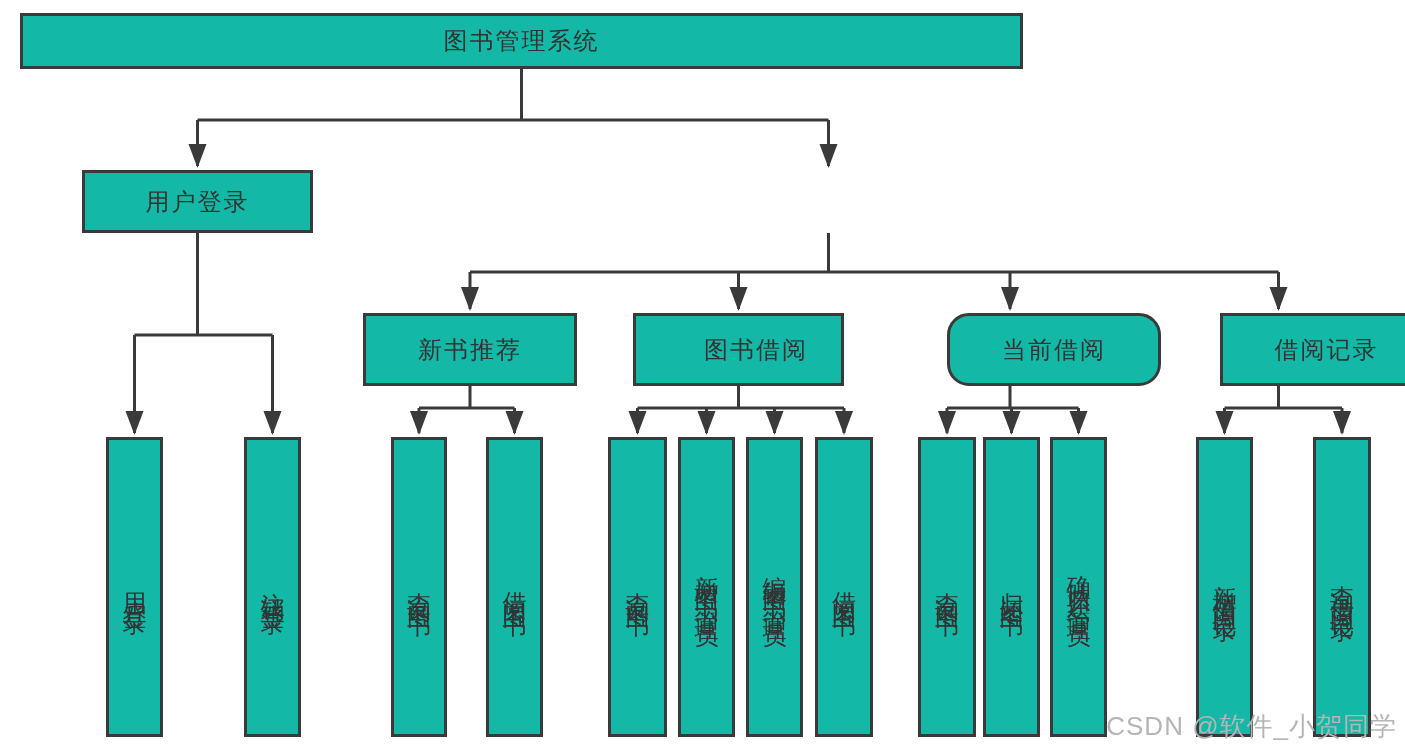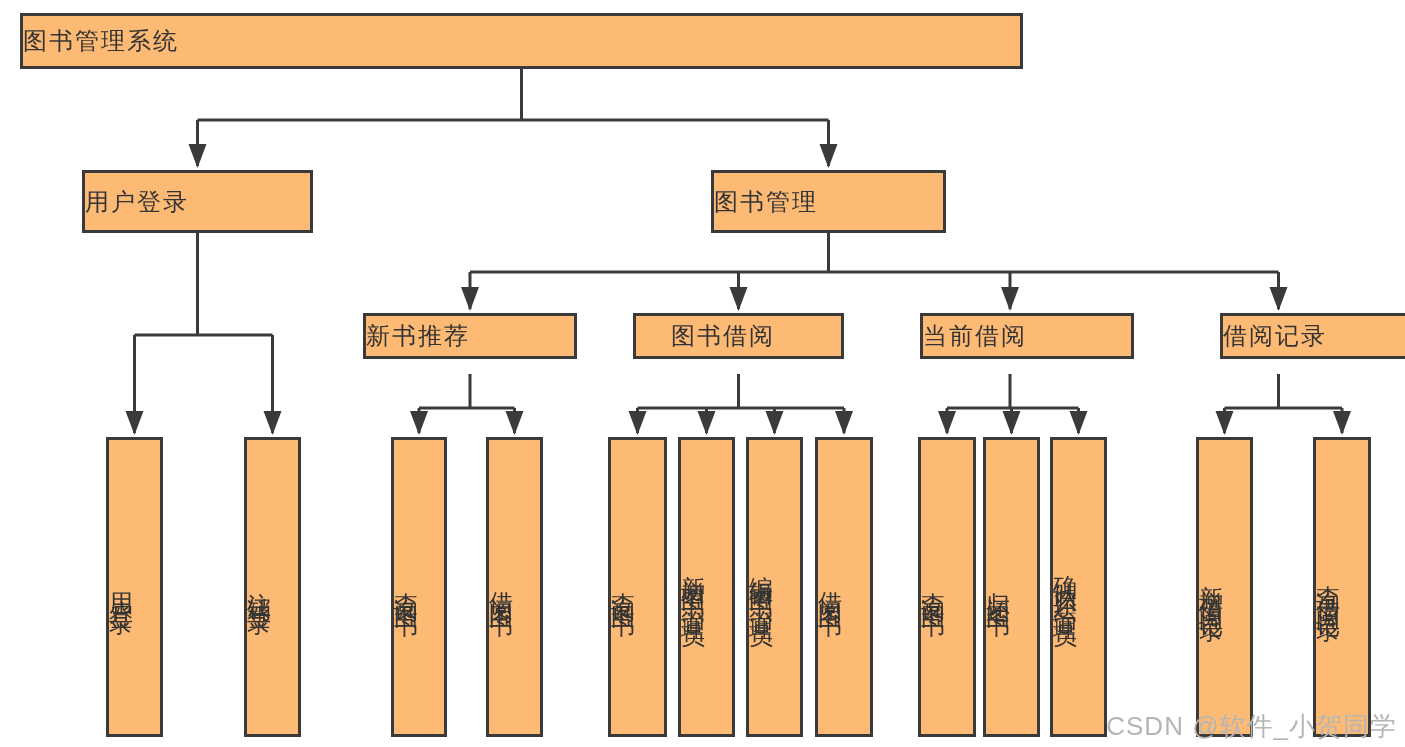--- a/index.html
+++ b/index.html
@@ -13,34 +13,35 @@
   }
   #connectors {
     position: absolute;
     left: 0; top: 0;
     width: 1405px; height: 747px;
     pointer-events: none;
   }
   .box {
     position: absolute;
     box-sizing: border-box;
-    background: #fdba74;
+    background: #14b8a6;
     border: 3px solid var(--line, #3a3a3a);
     display: flex;
     align-items: center;
+    justify-content: center;
     color: var(--text, #333333);
   }
   .hlabel {
     font-size: 24px;
     letter-spacing: 2px;
     white-space: nowrap;
   }
   .root  { left: 20px;  top: 13px;  width: 1003px; height: 56px; }
   .lvl2  { top: 170px; height: 63px; }
-  .lvl3  { top: 313px; height: 46px; }
+  .lvl3  { top: 313px; height: 73px; }
   .leaf  { top: 437px; height: 300px; }
   .vtext {
     writing-mode: vertical-rl;
     text-orientation: mixed;
     font-size: 24px;
     letter-spacing: 7px;
     line-height: 1;
     white-space: nowrap;
   }
   #watermark {
@@ -100,31 +101,28 @@
     <line class="stroke" x1="1342" y1="408" x2="1342" y2="433" marker-end="url(#arrowhead)"></line>
   </svg>
 
   <div class="box root">
     <span class="hlabel">图书管理系统</span>
   </div>
 
   <div class="box lvl2" style="left:82px; width:231px;">
     <span class="hlabel">用户登录</span>
   </div>
-  <div class="box lvl2" style="left:711px; width:235px;">
-    <span class="hlabel">图书管理</span>
-  </div>
 
   <div class="box lvl3" style="left:363px; width:214px;">
     <span class="hlabel">新书推荐</span>
   </div>
   <div class="box lvl3" style="left:633px; width:211px;padding-left:35px;">
     <span class="hlabel">图书借阅</span>
   </div>
-  <div class="box lvl3" style="left:920px; width:214px;">
+  <div class="box lvl3" style="left:947px; width:214px;border-radius:22px;">
     <span class="hlabel">当前借阅</span>
   </div>
   <div class="box lvl3" style="left:1220px; width:213px;">
     <span class="hlabel">借阅记录</span>
   </div>
 
   <div class="box leaf" style="left:106px; width:57px;">
     <span class="vtext">用户登录</span>
   </div>
   <div class="box leaf" style="left:244px; width:57px;">

